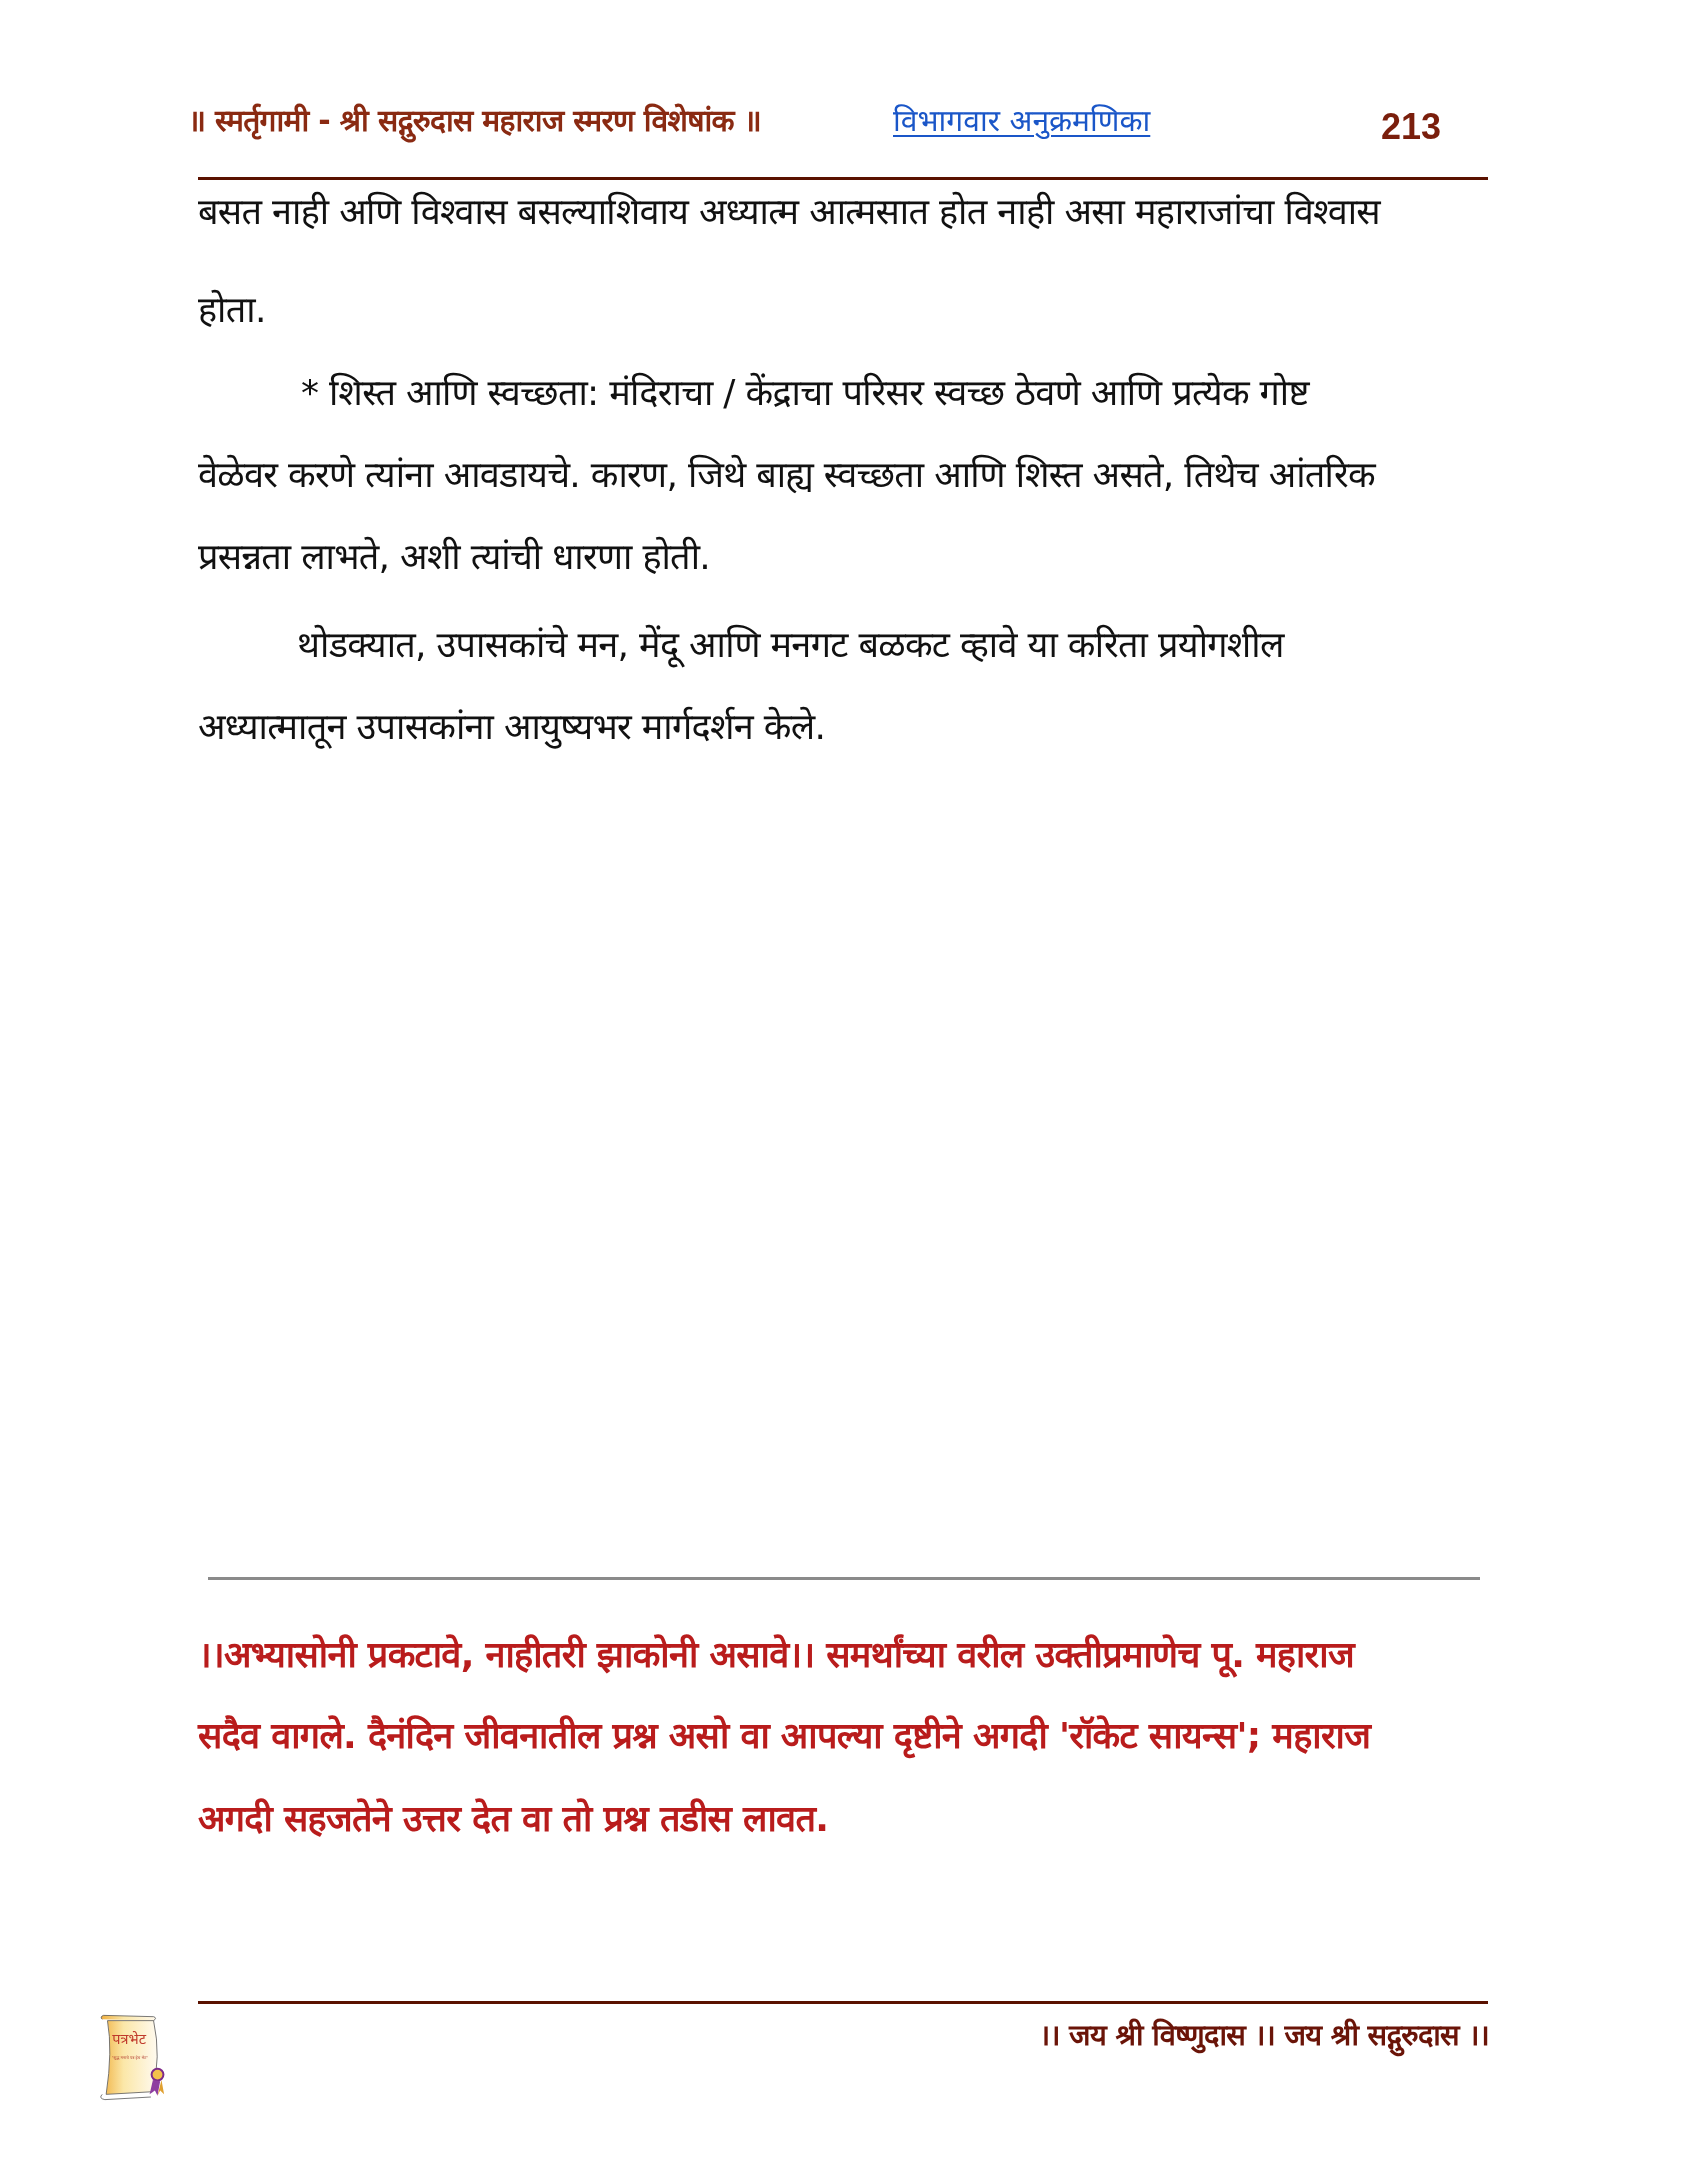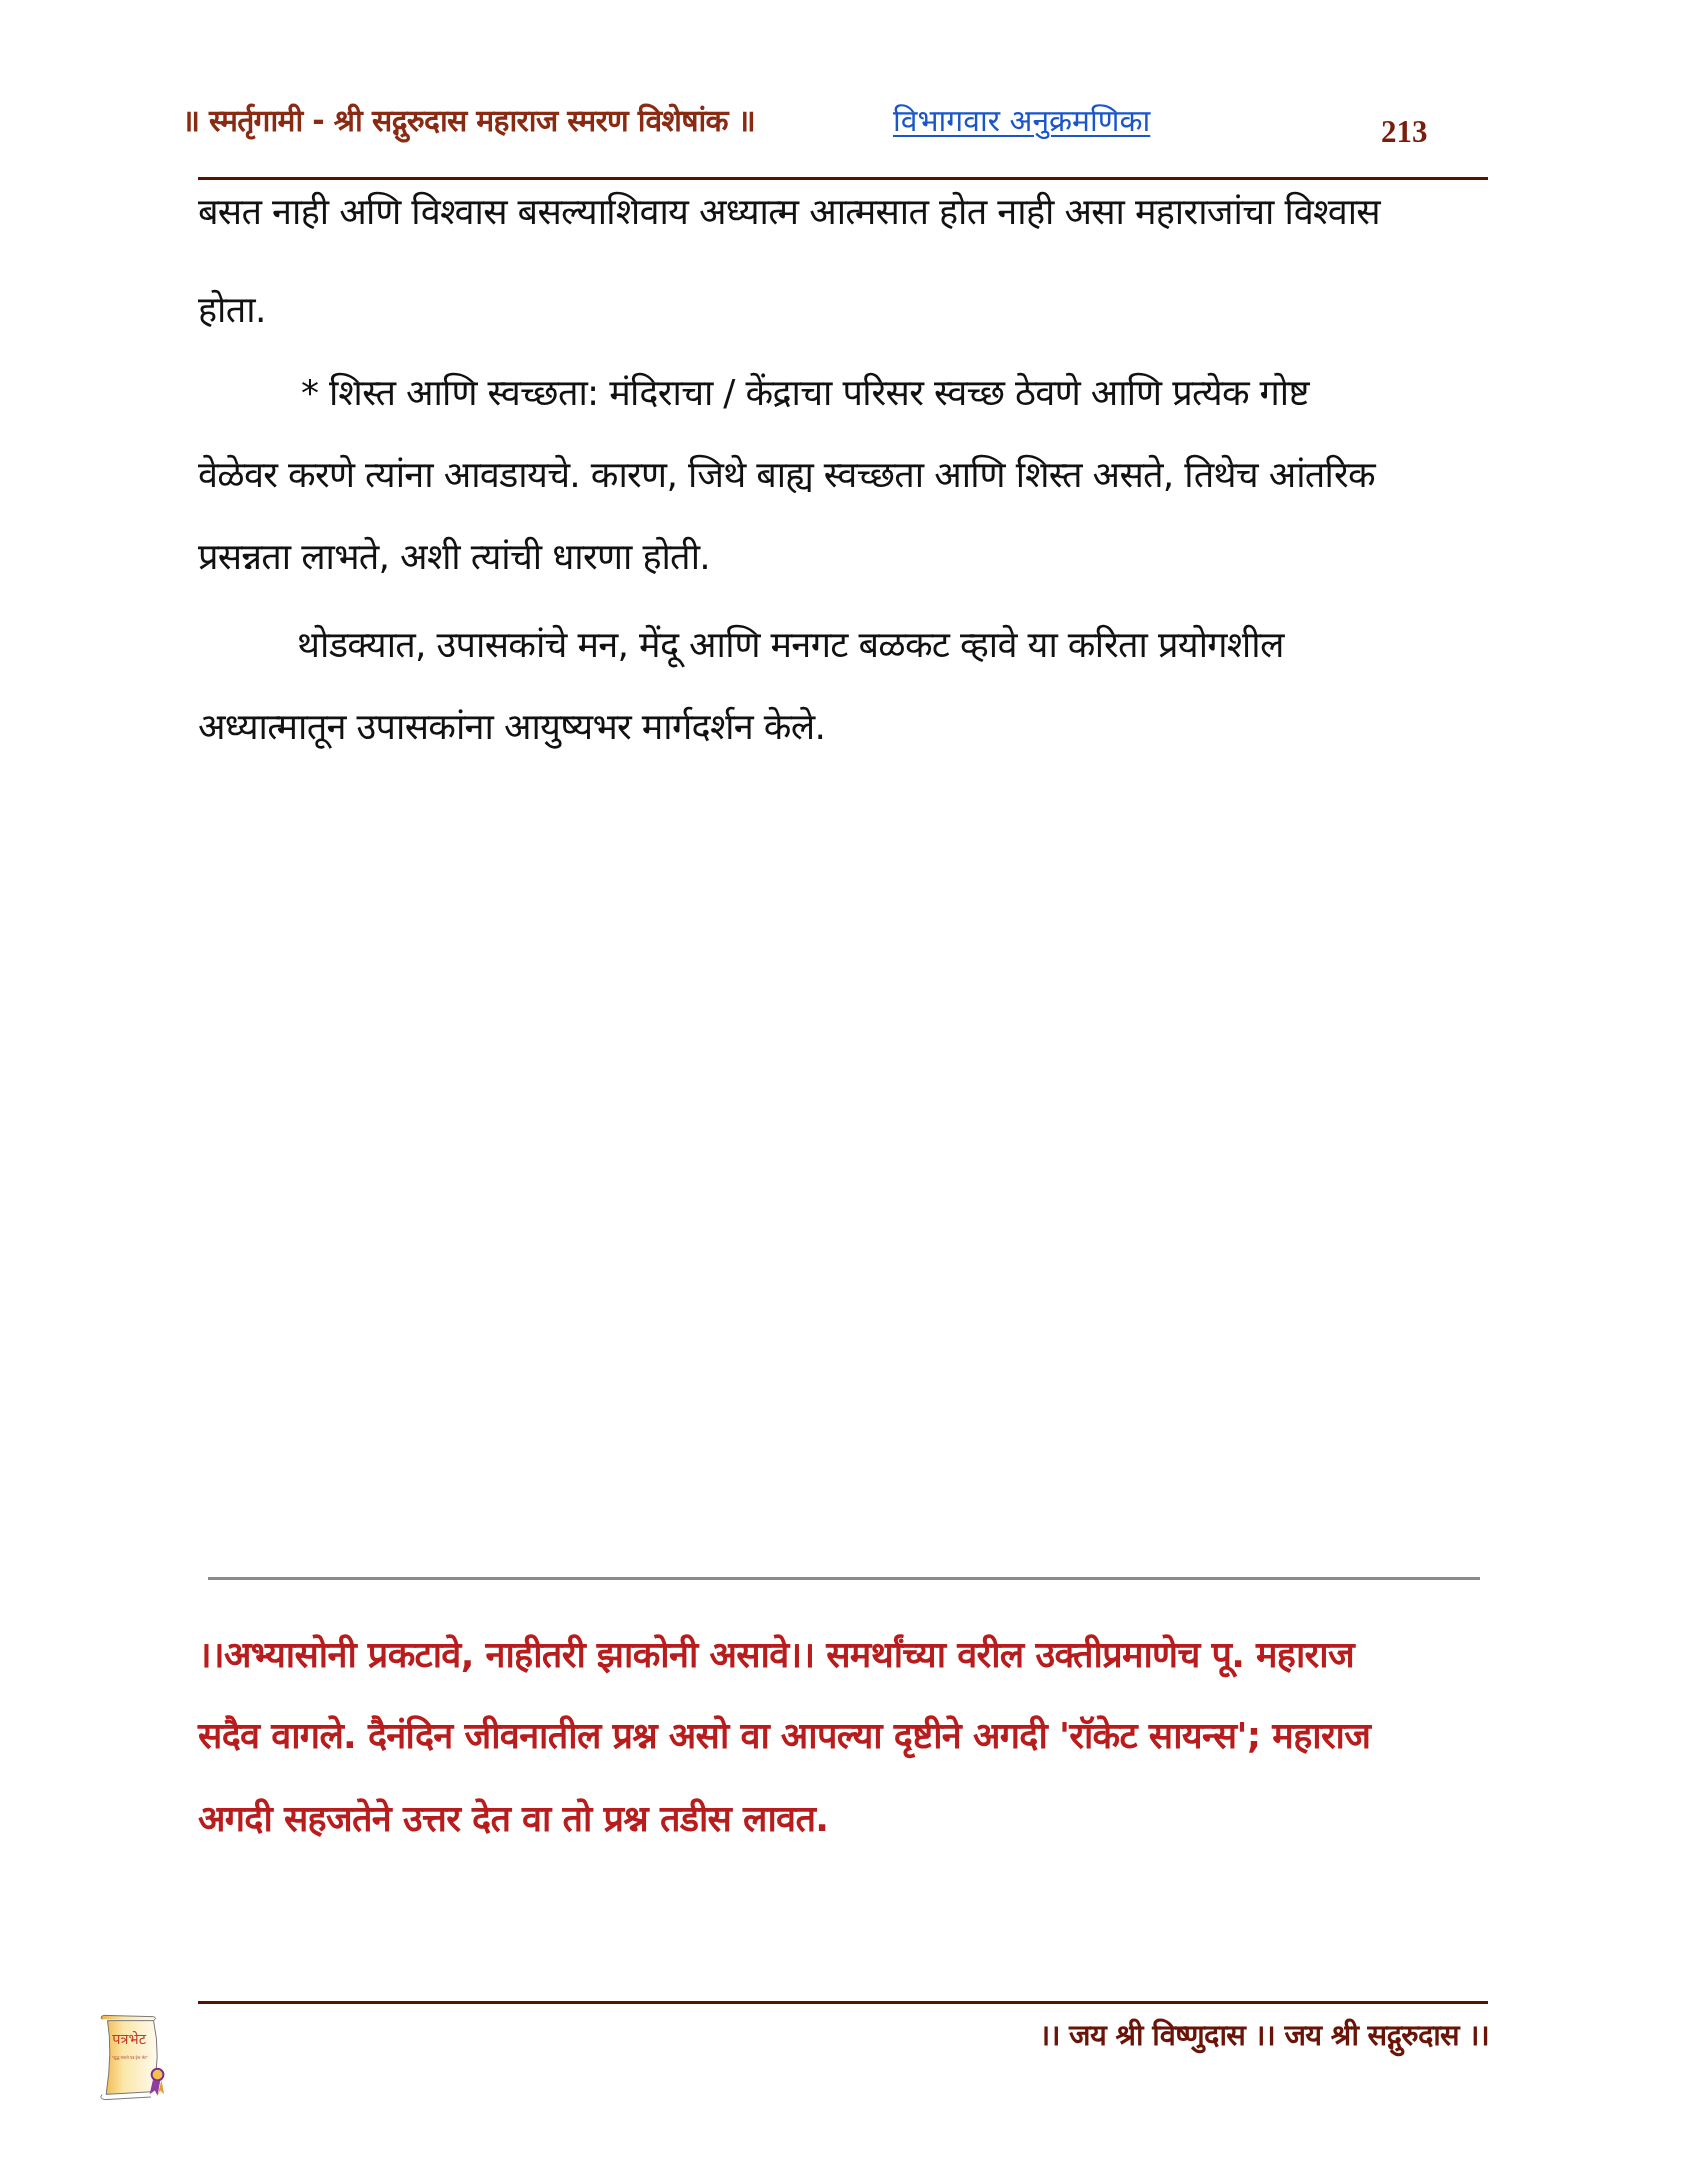--- a/index.html
+++ b/index.html
@@ -1,21 +1,21 @@
 <!DOCTYPE html>
 <html style="font-size:10.6px"><head>
 <meta charset="utf-8">
 <style>
   html, body { margin: 0; padding: 0; background: #ffffff; }
   body { width: 1687px; height: 2183px; position: relative; overflow: hidden;
          font-family: "DejaVu Sans", "Liberation Sans", sans-serif; }
   .abs { position: absolute; }
-  .hdr-title { left: 182px; top: 99px; font-size: 30px; font-weight: bold; color: #8a2a12; white-space: nowrap; letter-spacing: -0.7px; }
+  .hdr-title { left: 188px; top: 99px; font-size: 30px; font-weight: bold; color: #8a2a12; white-space: nowrap; letter-spacing: -0.7px; }
   .hdr-link { left: 893px; top: 99px; font-size: 30px; color: #1a56c8; text-decoration: underline; text-underline-offset: 4px; text-decoration-thickness: 2px; white-space: nowrap; cursor: pointer; }
-  .hdr-page { left: 1381px; top: 114px; font-size: 31px; font-weight: bold; color: #7a1e0c; font-family: Liberation Serif, serif; }
+  .hdr-page { left: 1381px; top: 106px; font-size: 36px; font-weight: bold; color: #7a1e0c; font-family: Liberation Sans, sans-serif; }
   .rule-dark { background: #5a1200; height: 3.3px; }
   .rule-gray { background: #8a8a8a; height: 2.6px; }
   .body-line { left: 198px; font-size: 36px; color: #111111; white-space: nowrap; letter-spacing: -0.7px; }
   .indent { padding-left: 99px; text-align: center; }
   .indent2 { padding-left: 103px; }
   .quote-line { left: 198px; font-size: 36px; font-weight: bold; color: #b91c1c; white-space: nowrap; letter-spacing: -0.7px; }
   .footer-text { right: 198px; top: 2014px; font-size: 29px; font-weight: bold; color: #6a1408; white-space: nowrap; letter-spacing: -0.7px; text-align: right; }
   .logo { left: 93px; top: 2011px; width: 79px; height: 93px; }
 </style>
 </head>

